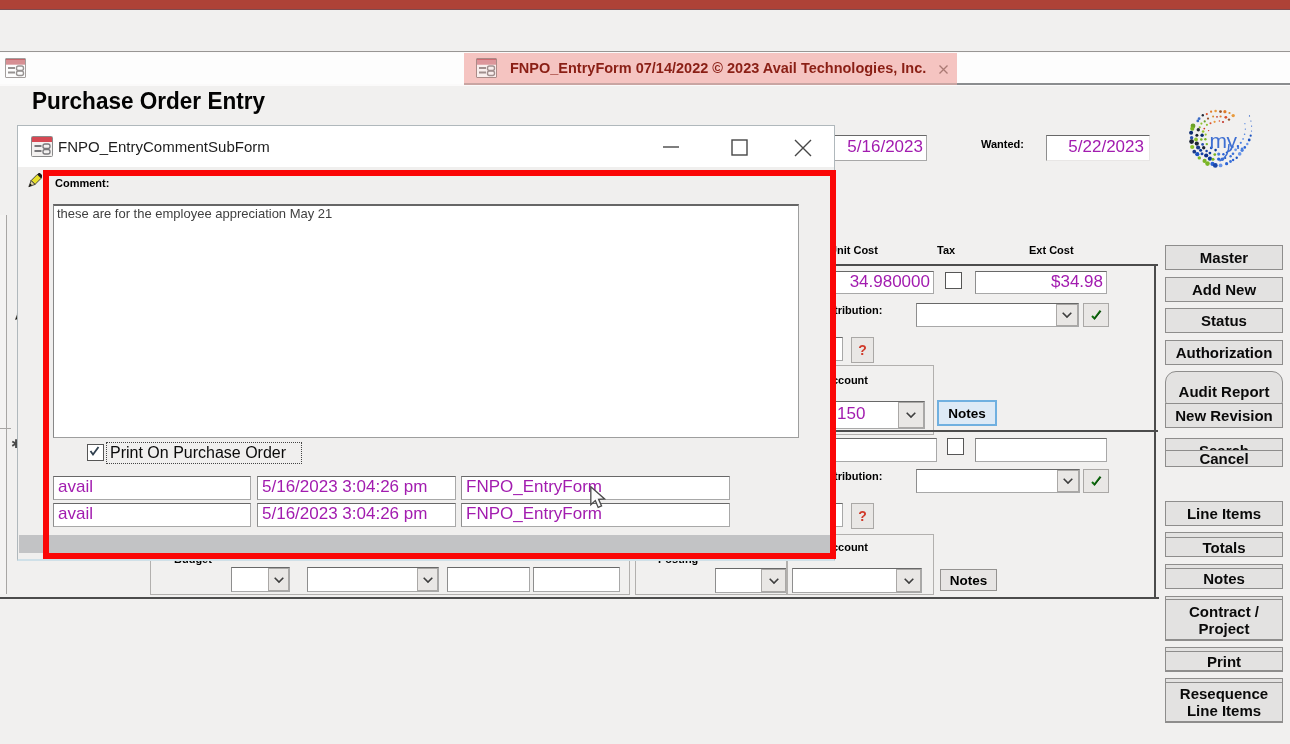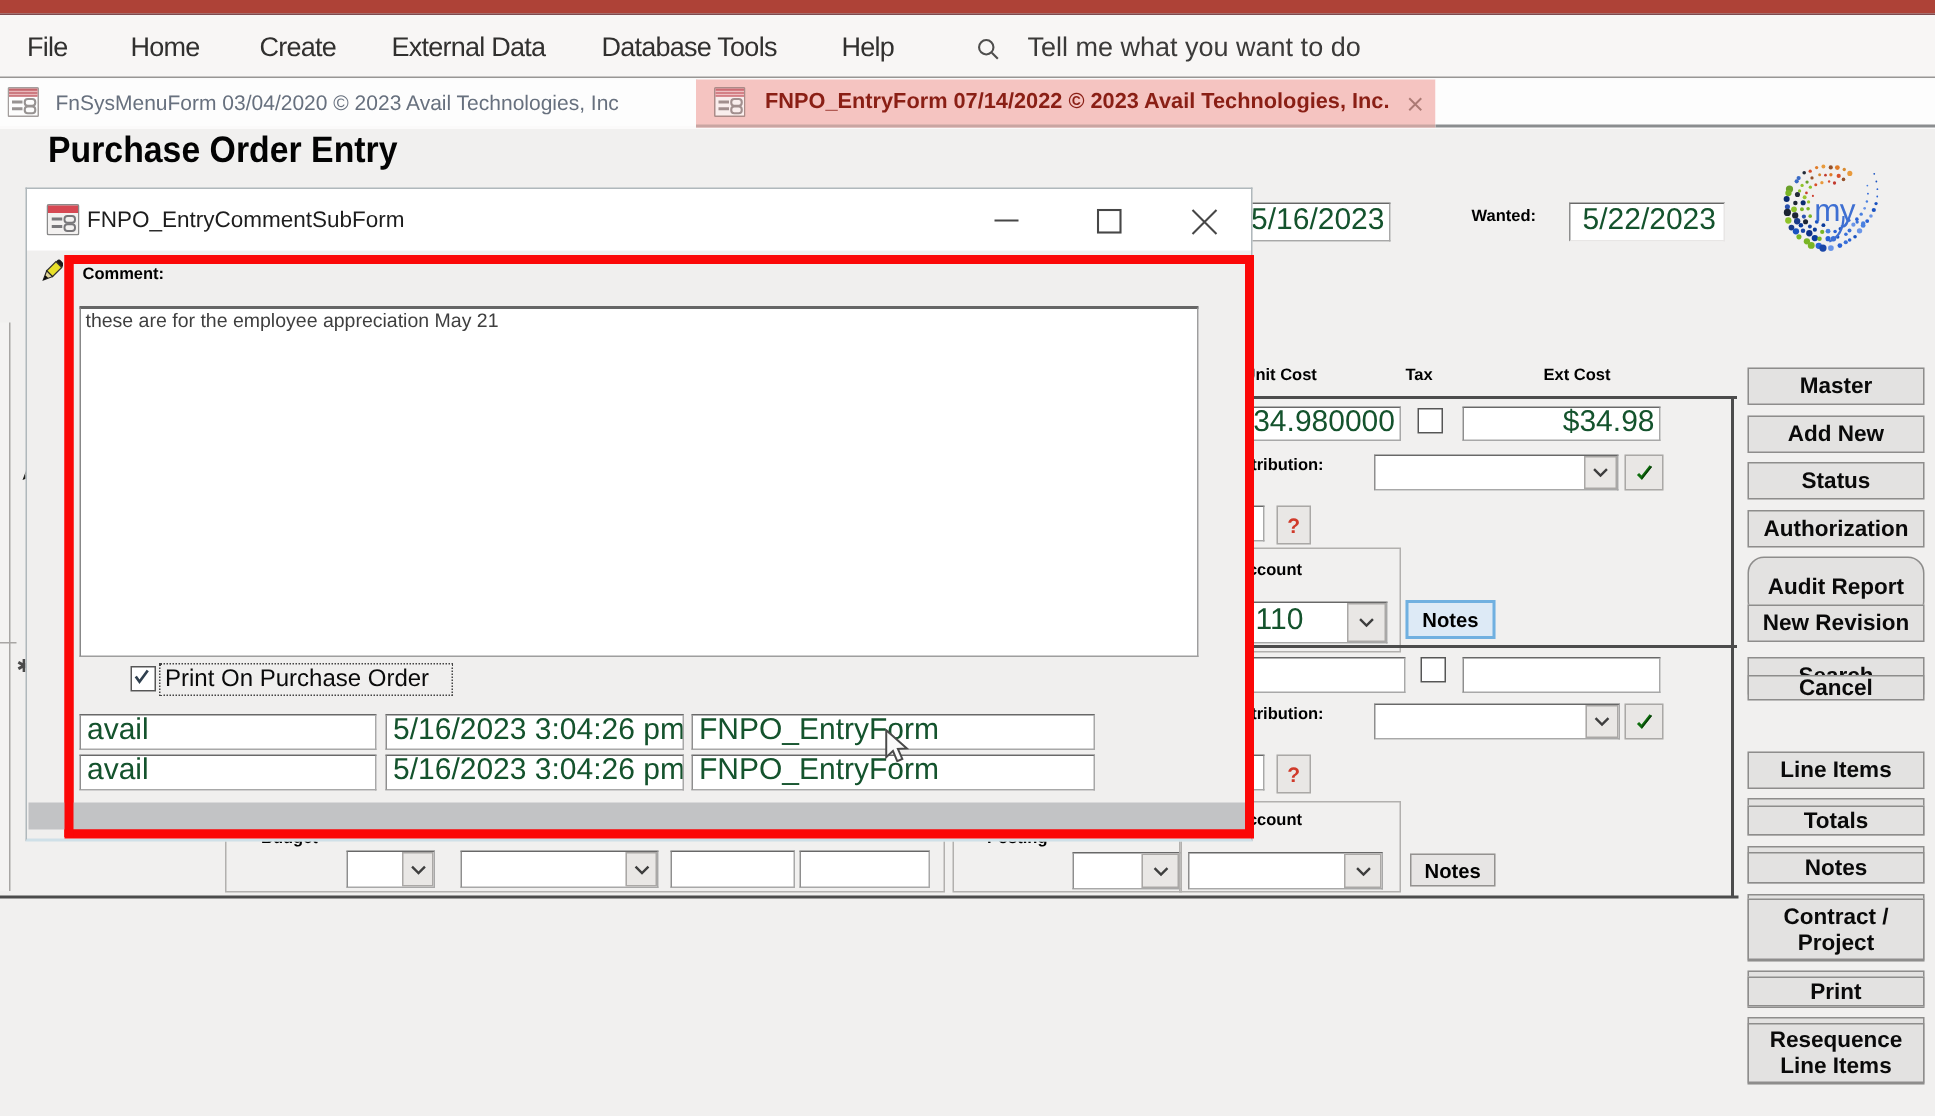--- a/index.html
+++ b/index.html
@@ -1,66 +1,52 @@
 <!DOCTYPE html>
 <html><head>
 <meta charset="utf-8">
 <style>
 html,body{margin:0;padding:0;}
 #screen{position:relative;width:1290px;height:744px;overflow:hidden;
   font-family:"Liberation Sans",sans-serif;background:#f1f0ef;}
 .ab{position:absolute;}
 .lbl{position:absolute;font-weight:bold;font-size:11px;color:#000;white-space:nowrap;}
 .fld{position:absolute;background:#fff;border:1px solid #a8a8a8;border-top-color:#686868;border-left-color:#8e8e8e;
-  font-size:20px;color:#14532d;white-space:nowrap;overflow:hidden;}
+  font-size:17px;color:#a21caf;white-space:nowrap;overflow:hidden;}
 .fld .tr{position:absolute;right:3px;top:46%;transform:translateY(-50%);}
 .fld .tl{position:absolute;left:4px;top:46%;transform:translateY(-50%);}
 .arrowbtn{position:absolute;background:#e9e7e5;border:1px solid #aaa8a6;}
 .arrowbtn svg{position:absolute;left:50%;top:50%;transform:translate(-50%,-50%);}
 .gbox{position:absolute;border:1px solid #b2b0ae;}
 .rbtn{position:absolute;left:1165px;width:118px;background:#e3e2e1;border:1px solid #8e8d8c;
   font-weight:bold;font-size:15px;color:#0a0a0a;display:flex;align-items:center;justify-content:center;
   text-align:center;line-height:17px;box-sizing:border-box;}
 .hline{position:absolute;background:#4c4c4c;height:2px;}
 .cbx{position:absolute;width:15px;height:15px;background:#fff;border:1.5px solid #565656;}
 </style>
 </head>
 <body>
 <div id="screen">
 
 <div class="ab" style="left:0;top:0;width:1290px;height:9px;background:#ae4237;"></div>
 <div class="ab" style="left:0;top:9px;width:1290px;height:1px;background:#7e4a4e;"></div>
-<div class="ab" id="menubar" style="left:0;top:10px;width:1290px;height:41px;background:#f8f6f5;font-size:18px;letter-spacing:-0.5px;color:#31302f;">
-  <span class="ab" style="left:18px;top:11px;">File</span>
-  <span class="ab" style="left:87px;top:11px;">Home</span>
-  <span class="ab" style="left:173px;top:11px;">Create</span>
-  <span class="ab" style="left:261px;top:11px;">External Data</span>
-  <span class="ab" style="left:401px;top:11px;">Database Tools</span>
-  <span class="ab" style="left:561px;top:11px;">Help</span>
-  <svg class="ab" style="left:651px;top:15px;" width="16" height="16" viewBox="0 0 16 16">
-    <circle cx="6.5" cy="6.5" r="4.8" fill="none" stroke="#4f4e4d" stroke-width="1.4"></circle>
-    <line x1="10.2" y1="10.2" x2="14.2" y2="14.2" stroke="#4f4e4d" stroke-width="1.4"></line>
-  </svg>
-  <span class="ab" style="left:685px;top:11px;letter-spacing:0;color:#3b3a39;">Tell me what you want to do</span>
-</div>
 
 <div class="ab" id="tabstrip" style="left:0;top:51px;width:1290px;height:35px;background:#fbfafa;border-top:1px solid #989694;box-sizing:border-box;">
 
   <div class="ab" style="left:0;top:1px;width:464px;height:31px;background:#fdfdfd;border-right:1px solid #d9d7d6;"></div>
   <svg class="ab" style="left:5px;top:6px;" width="21" height="20" viewBox="0 0 21 20">
     <rect x="0.5" y="0.5" width="20" height="19" fill="#fdfdfd" stroke="#a39e9d" rx="0.5"></rect>
     <rect x="1" y="1" width="19" height="5.5" fill="#c4666c"></rect>
     <rect x="1" y="2.5" width="19" height="1" fill="#e8b8ba"></rect>
     <rect x="1" y="4.5" width="19" height="1" fill="#e8b8ba"></rect>
     <rect x="3" y="9" width="7" height="2" fill="#979392"></rect>
     <rect x="3" y="13.5" width="7" height="2" fill="#979392"></rect>
     <rect x="11.5" y="8" width="7" height="4.5" rx="2" fill="none" stroke="#979392" stroke-width="1.4"></rect>
     <rect x="11.5" y="13" width="7" height="4.5" rx="2" fill="none" stroke="#979392" stroke-width="1.4"></rect>
   </svg>
-  <span class="ab" style="left:37px;top:8px;font-size:14px;color:#67707e;white-space:nowrap;">FnSysMenuForm 03/04/2020 © 2023 Avail Technologies, Inc</span>
 
   <div class="ab" style="left:464px;top:1px;width:493px;height:30px;background:#f5c4c1;border-bottom:2px solid #c9a5a2;"></div>
   <div class="ab" style="left:957px;top:1px;width:333px;height:30px;background:#fdfdfd;border-bottom:2px solid #8b8d8f;"></div>
   <svg class="ab" style="left:476px;top:6px;" width="21" height="20" viewBox="0 0 21 20">
     <rect x="0.5" y="0.5" width="20" height="19" fill="#f9eeed" stroke="#ab8b88" rx="0.5"></rect>
     <rect x="1" y="1" width="19" height="5.5" fill="#cd6b72"></rect>
     <rect x="1" y="2.5" width="19" height="1" fill="#ecc0c2"></rect>
     <rect x="1" y="4.5" width="19" height="1" fill="#ecc0c2"></rect>
     <rect x="3" y="9" width="7" height="2" fill="#a18f8e"></rect>
     <rect x="3" y="13.5" width="7" height="2" fill="#a18f8e"></rect>
@@ -123,21 +109,21 @@
           <path d="M5.5 10.6 L12 2.5" fill="none" stroke="#0a3a0a" stroke-width="0.8"></path>
         </svg>
       </div>
   <div class="fld" style="left:828px;top:337px;width:13px;height:22px;"></div>
   <div class="arrowbtn" style="left:851px;top:337px;width:21px;height:24px;">
         <span style="position:absolute;left:50%;top:50%;transform:translate(-50%,-50%);color:#d03a2a;font-weight:bold;font-size:14px;">?</span>
       </div>
   <div class="gbox" style="left:786px;top:365px;width:146px;height:68px;"></div>
   <div class="lbl" style="left:822px;top:374px;background:#f1f0ef;padding:0 2px;">Account</div>
   <div class="fld" style="left:792px;top:401px;width:131px;height:26px;">
-        <span class="tl" style="left:44px;">110</span>
+        <span class="tl" style="left:44px;">150</span>
       </div>
   <div class="arrowbtn" style="left:898px;top:402px;width:24px;height:24px;">
         <svg width="11" height="7" viewBox="0 0 11 7">
           <path d="M1.2 1.2 L5.5 5.5 L9.8 1.2" fill="none" stroke="#3e3e3e" stroke-width="1.6"></path>
         </svg>
       </div>
   <div class="ab" style="left:937px;top:400px;width:60px;height:26px;background:#ddeaf6;border:2px solid #70b0e0;box-sizing:border-box;display:flex;align-items:center;justify-content:center;font-weight:bold;font-size:13.5px;">Notes</div>
   <div class="hline" style="left:820px;top:430px;width:338px;"></div>
 
   <div class="fld" style="left:827px;top:438px;width:108px;height:22px;"></div>

